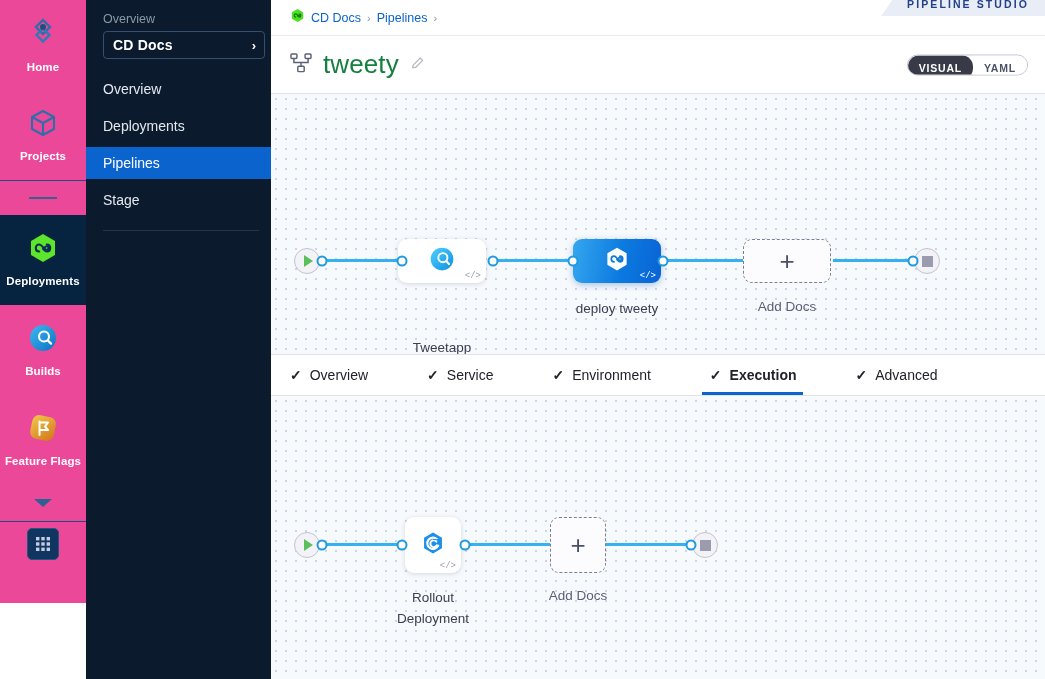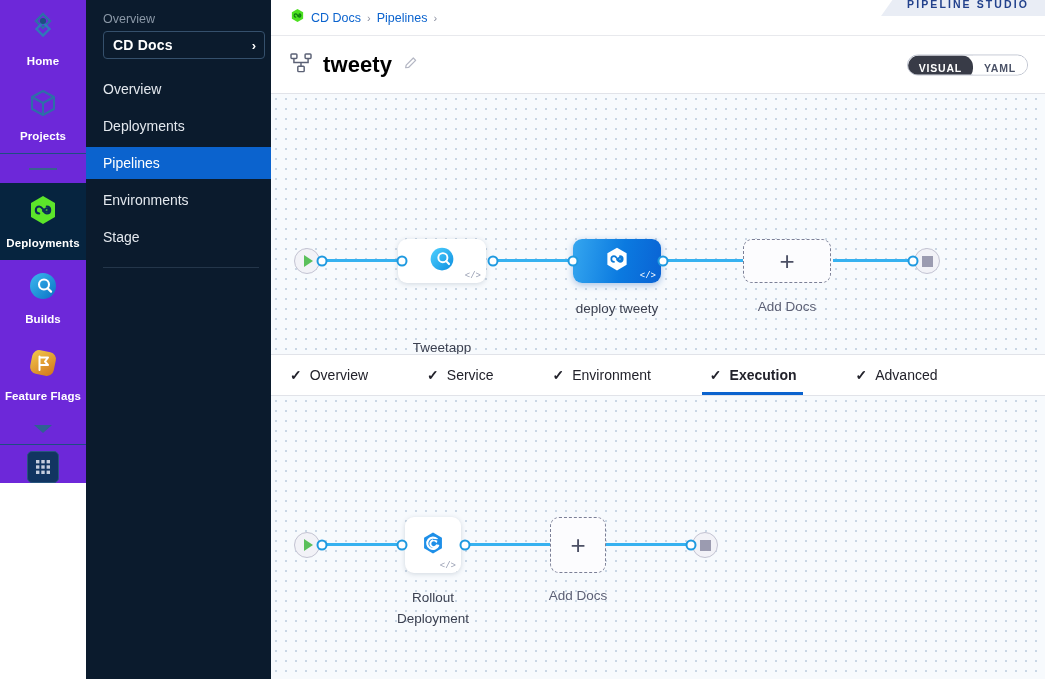--- a/index.html
+++ b/index.html
@@ -6,22 +6,22 @@
   html, body {
     width: 1045px; height: 679px;
     font-family: "Liberation Sans", sans-serif;
     overflow: hidden;
     background: #fff;
   }
   #app { position: relative; width: 1045px; height: 679px; display: flex; }
 
   
   .rail {
-    width: 86px; height: 483px;
-    background: #6d28d9;
+    width: 86px; height: 603px;
+    background: #ec4899;
     display: flex; flex-direction: column; align-items: stretch;
     flex: 0 0 86px;
     position: relative;
   }
   .rail-item {
     height: 90px;
     display: flex; flex-direction: column;
     align-items: center; justify-content: center;
     gap: 7px;
     cursor: pointer;
@@ -109,21 +109,21 @@
     color: #22418c; font-size: 10.5px; font-weight: bold; letter-spacing: 2.1px;
     display: flex; align-items: center; padding: 0 16px 0 26px;
     clip-path: polygon(17px 0, 100% 0, 100% 100%, 0 100%);
   }
 
   .titlebar {
     height: 58px; background: #fff; border-bottom: 1px solid #e1e3e9;
     display: flex; align-items: center; padding-left: 19px; gap: 11px;
     position: relative;
   }
-  .pipe-title { font-size: 22px; font-weight: bold; color: #000000; letter-spacing: .1px; }
+  .pipe-title { font-size: 26px; font-weight: normal; color: #15803d; letter-spacing: .1px; }
   .toggle {
     position: absolute; right: 17px; top: 50%; transform: translateY(-50%);
     height: 21px; display: flex; align-items: stretch;
     border: 1px solid #bfc4d0; border-radius: 11px; overflow: hidden; cursor: pointer;
   }
   .toggle .opt {
     display: flex; align-items: center; justify-content: center;
     font-size: 10.5px; font-weight: bold; letter-spacing: .8px;
     padding: 12px 11px; color: #4b5267; background: #fff;
   }
@@ -330,23 +330,20 @@
 
     <div class="nav-list">
       <div class="nav-item">
         <span>Overview</span>
       </div>
       <div class="nav-item">
         <span>Deployments</span>
       </div>
       <div class="nav-item active">
         <span>Pipelines</span>
-      </div>
-      <div class="nav-item">
-        <span>Environments</span>
       </div>
       <div class="nav-item">
         <span>Stage</span>
       </div>
     </div>
 
     <div class="nav-sep"></div>
   </div>
 
   <div class="main">

